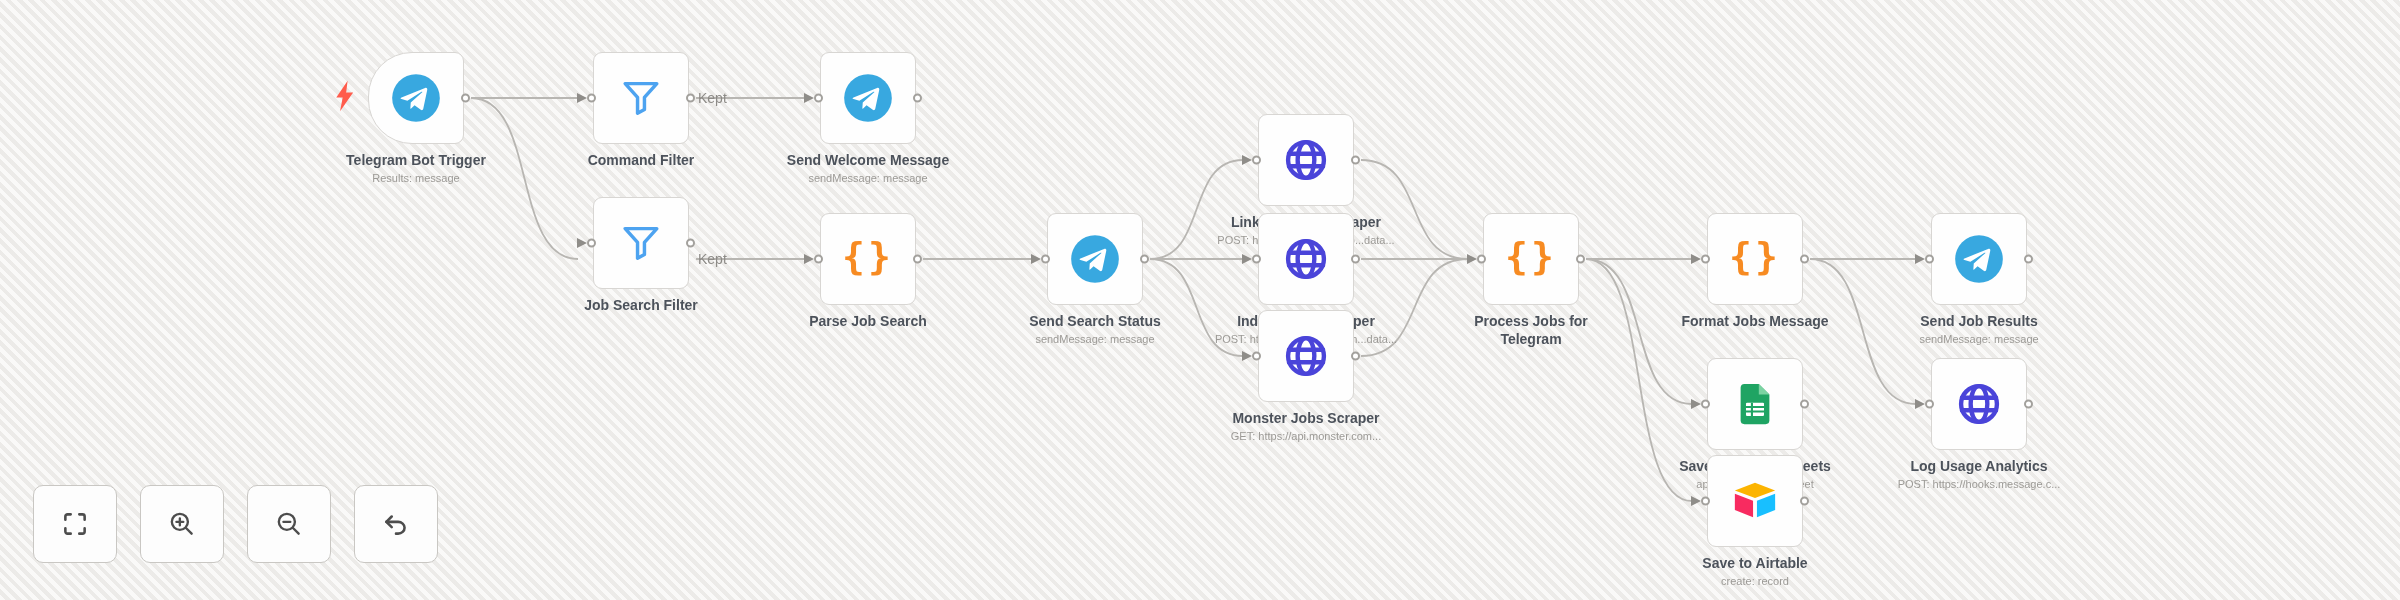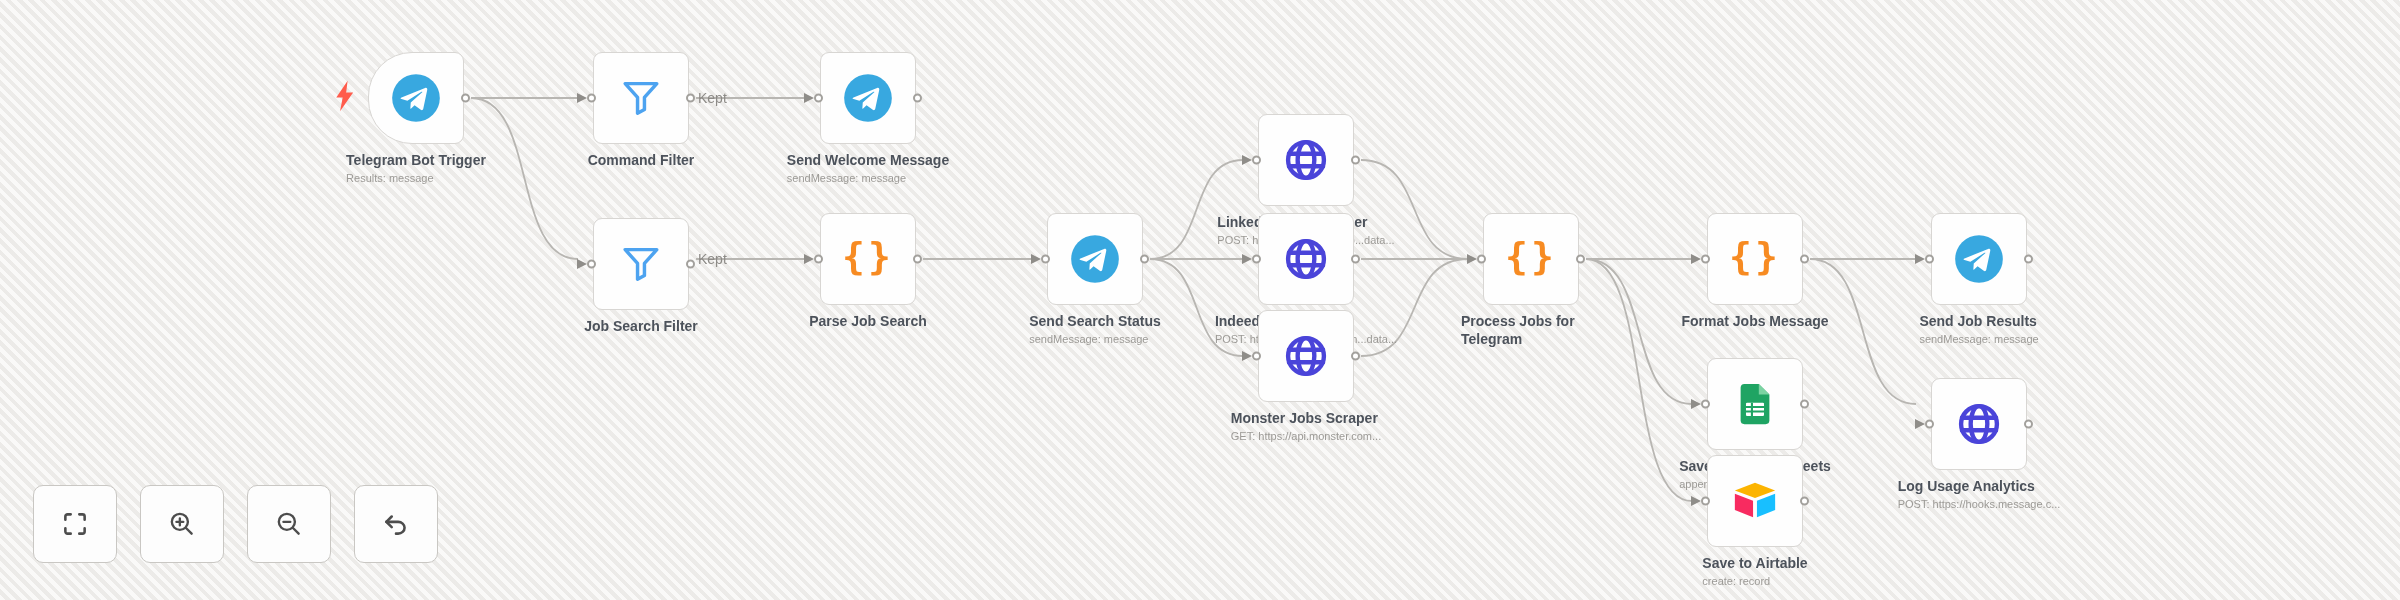--- a/index.html
+++ b/index.html
@@ -33,21 +33,21 @@
   .port-out { right:-7px; }
   .arrowhead {
     position:absolute; left:-17px; top:50%; transform:translateY(-50%);
     width:0; height:0;
     border-top:5.5px solid transparent; border-bottom:5.5px solid transparent;
     border-left:10px solid #8f8d89;
   }
 
   .node-label {
     position:absolute; top:99px; left:50%; transform:translateX(-50%);
-    color:#4c525b; font-size:14px; font-weight:700;
+    text-align:center; color:#4c525b; font-size:14px; font-weight:700;
     white-space:nowrap; line-height:1.3;
   }
   .node-label.wrap { white-space:normal; width:140px; }
   .node-subtitle {
     margin-top:2px; font-size:11px; font-weight:400; color:#9c9a96; white-space:nowrap;
   }
 
   .edge-label {
     position:absolute; z-index:3; font-size:14px; color:#8d8b87;
     transform:translateY(-50%); white-space:nowrap;
@@ -121,21 +121,21 @@
           <svg width="52" height="52" viewBox="0 0 24 24">
             <circle cx="12" cy="12" r="11" fill="#38a8e0"></circle>
             <path fill="#fff" d="M5.6 11.6l10.6-4.2c.7-.27 1.2.15.95 1.05l-1.8 8.5c-.15.65-.6.82-1.15.5l-2.85-2.1-1.35 1.32c-.17.17-.32.32-.62.32l.2-2.9 5.3-4.8c.23-.2-.05-.32-.36-.12l-6.5 4.1-2.7-.85c-.62-.2-.63-.6.28-.82z"></path>
           </svg>
           <span class="arrowhead"></span>
           <span class="port port-in"></span>
           <span class="port port-out"></span>
         </div>
         <div class="node-label ">Send Welcome Message<div class="node-subtitle">sendMessage: message</div></div>
       </div>
-      <div class="node-wrap" style="left: 593px; top: 218px; width: 96px; height: 120px;">
+      <div class="node-wrap" style="left: 593px; top: 197px; width: 96px; height: 120px;">
         <div class="node-box ">
           <svg width="46" height="46" viewBox="0 0 32 32" fill="none" stroke="#4da3f0" stroke-width="2.4" stroke-linejoin="round" stroke-linecap="round">
             <path d="M5 6h22l-8.6 9.6v8.4l-4.8 2.6V15.6z"></path>
           </svg>
           <span class="arrowhead"></span>
           <span class="port port-in"></span>
           <span class="port port-out"></span>
         </div>
         <div class="node-label ">Job Search Filter</div>
       </div>
@@ -249,21 +249,21 @@
           <svg width="52" height="52" viewBox="0 0 24 24">
             <circle cx="12" cy="12" r="11" fill="#38a8e0"></circle>
             <path fill="#fff" d="M5.6 11.6l10.6-4.2c.7-.27 1.2.15.95 1.05l-1.8 8.5c-.15.65-.6.82-1.15.5l-2.85-2.1-1.35 1.32c-.17.17-.32.32-.62.32l.2-2.9 5.3-4.8c.23-.2-.05-.32-.36-.12l-6.5 4.1-2.7-.85c-.62-.2-.63-.6.28-.82z"></path>
           </svg>
           <span class="arrowhead"></span>
           <span class="port port-in"></span>
           <span class="port port-out"></span>
         </div>
         <div class="node-label ">Send Job Results<div class="node-subtitle">sendMessage: message</div></div>
       </div>
-      <div class="node-wrap" style="left: 1931px; top: 358px; width: 96px; height: 92px; margin-top: 20px;">
+      <div class="node-wrap" style="left: 1931px; top: 358px; width: 96px; height: 92px;">
         <div class="node-box ">
           <svg width="50" height="50" viewBox="0 0 24 24" fill="none" stroke="#4a44d9" stroke-width="2.1" stroke-linecap="round">
             <circle cx="12" cy="12" r="8.6"></circle>
             <ellipse cx="12" cy="12" rx="4" ry="8.6"></ellipse>
             <path d="M3.8 9h16.4M3.8 15h16.4"></path>
           </svg>
           <span class="arrowhead"></span>
           <span class="port port-in"></span>
           <span class="port port-out"></span>
         </div>

